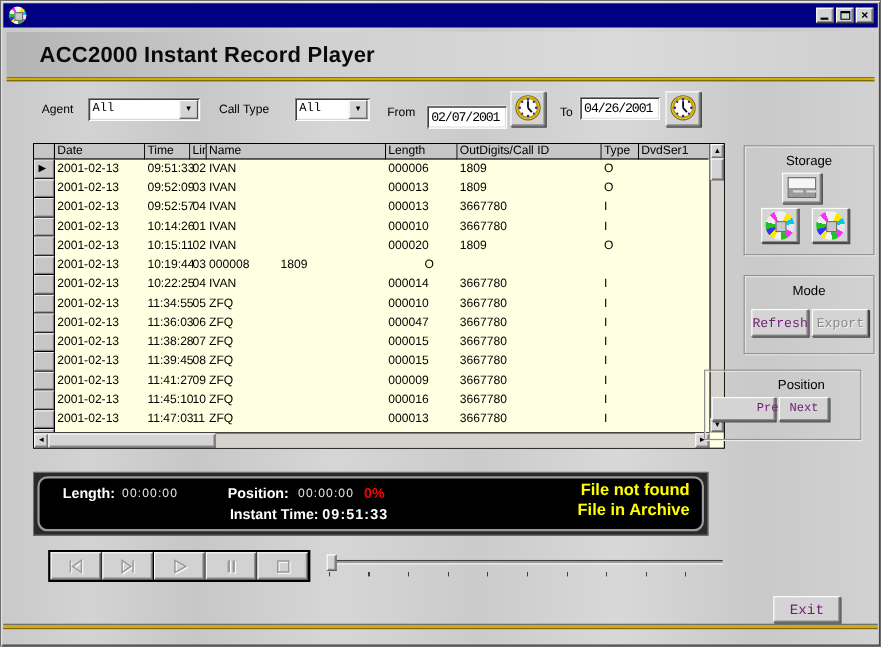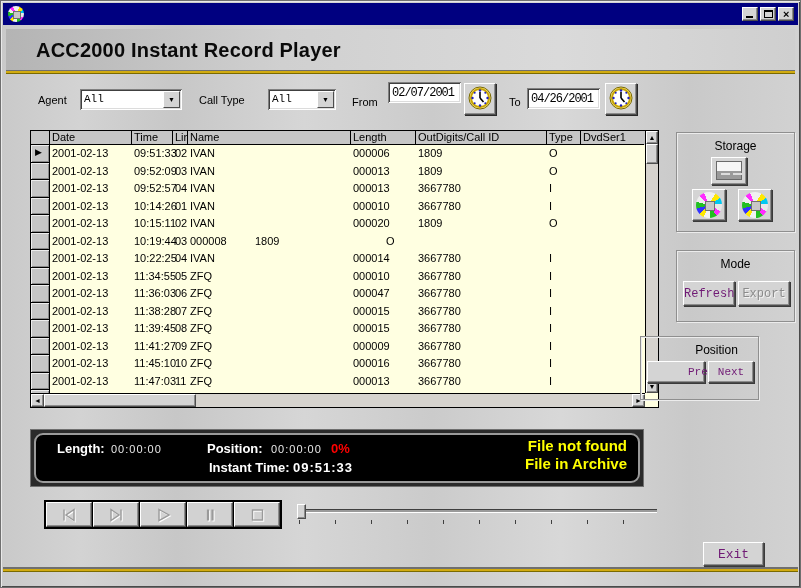--- a/index.html
+++ b/index.html
@@ -110,21 +110,21 @@
   <div class="combo sunken" style="left:80px;top:89px;width:102px;">
     <span class="val">All</span>
     <span class="drop">▼</span>
   </div>
   <span class="flabel" style="left:199px;top:94px;">Call Type</span>
   <div class="combo sunken" style="left:268px;top:89px;width:68px;">
     <span class="val">All</span>
     <span class="drop">▼</span>
   </div>
   <span class="flabel" style="left:352px;top:96px;">From</span>
-  <div class="datebox sunken" style="left:388px;top:82px;width:73px;">
+  <div class="datebox sunken" style="left:388px;top:96px;width:73px;">
     <span class="val">02/07/2001</span>
   </div>
   <button class="clockbtn" style="left:464px;top:83px;">
     <svg width="24" height="24" viewBox="0 0 24 24">
       <circle cx="12" cy="12" r="11" fill="#f5e48a" stroke="#7a6a00"></circle>
       <circle cx="12" cy="12" r="9" fill="#ffffff" stroke="#c8a400" stroke-width="2"></circle>
       <g fill="#2020c0">
         <circle cx="12" cy="4.5" r="1.2"></circle>
           <circle cx="19.5" cy="12" r="1.2"></circle>
         <circle cx="12" cy="19.5" r="1.2"></circle>
@@ -365,21 +365,21 @@
       <span class="cd" style="display:block;width:26px;height:26px;margin:2px auto;"></span>
     </button>
   </div>
 
   <div class="panel" style="left:676px;top:250px;width:119px;height:72px;">
     <div class="p-label">Mode</div>
     <button class="btn" style="position:absolute;left:6px;top:30px;width:52px;height:25px;">Refresh</button>
     <button class="btn disabled" style="position:absolute;left:61px;top:30px;width:52px;height:25px;">Export</button>
   </div>
 
-  <div class="panel" style="left:640px;top:336px;width:119px;height:64px;">
+  <div class="panel" style="left:640px;top:336px;width:143px;height:64px;">
     <div class="p-label" style="padding-left:34px;">Position</div>
     <button class="btn" style="position:absolute;left:6px;top:24px;width:58px;height:22px;font-size:11px;padding-left:40px;">Previous</button>
     <button class="btn" style="position:absolute;left:67px;top:24px;width:46px;height:22px;font-size:11px;">Next</button>
   </div>
 
   <div class="display">
     <div class="ring"></div>
     <span class="d-abs d-lab" style="left:26px;top:11px;">Length:</span>
     <span class="d-abs d-val" style="left:80px;top:13px;">00:00:00</span>
     <span class="d-abs d-lab" style="left:176px;top:11px;">Position:</span>

